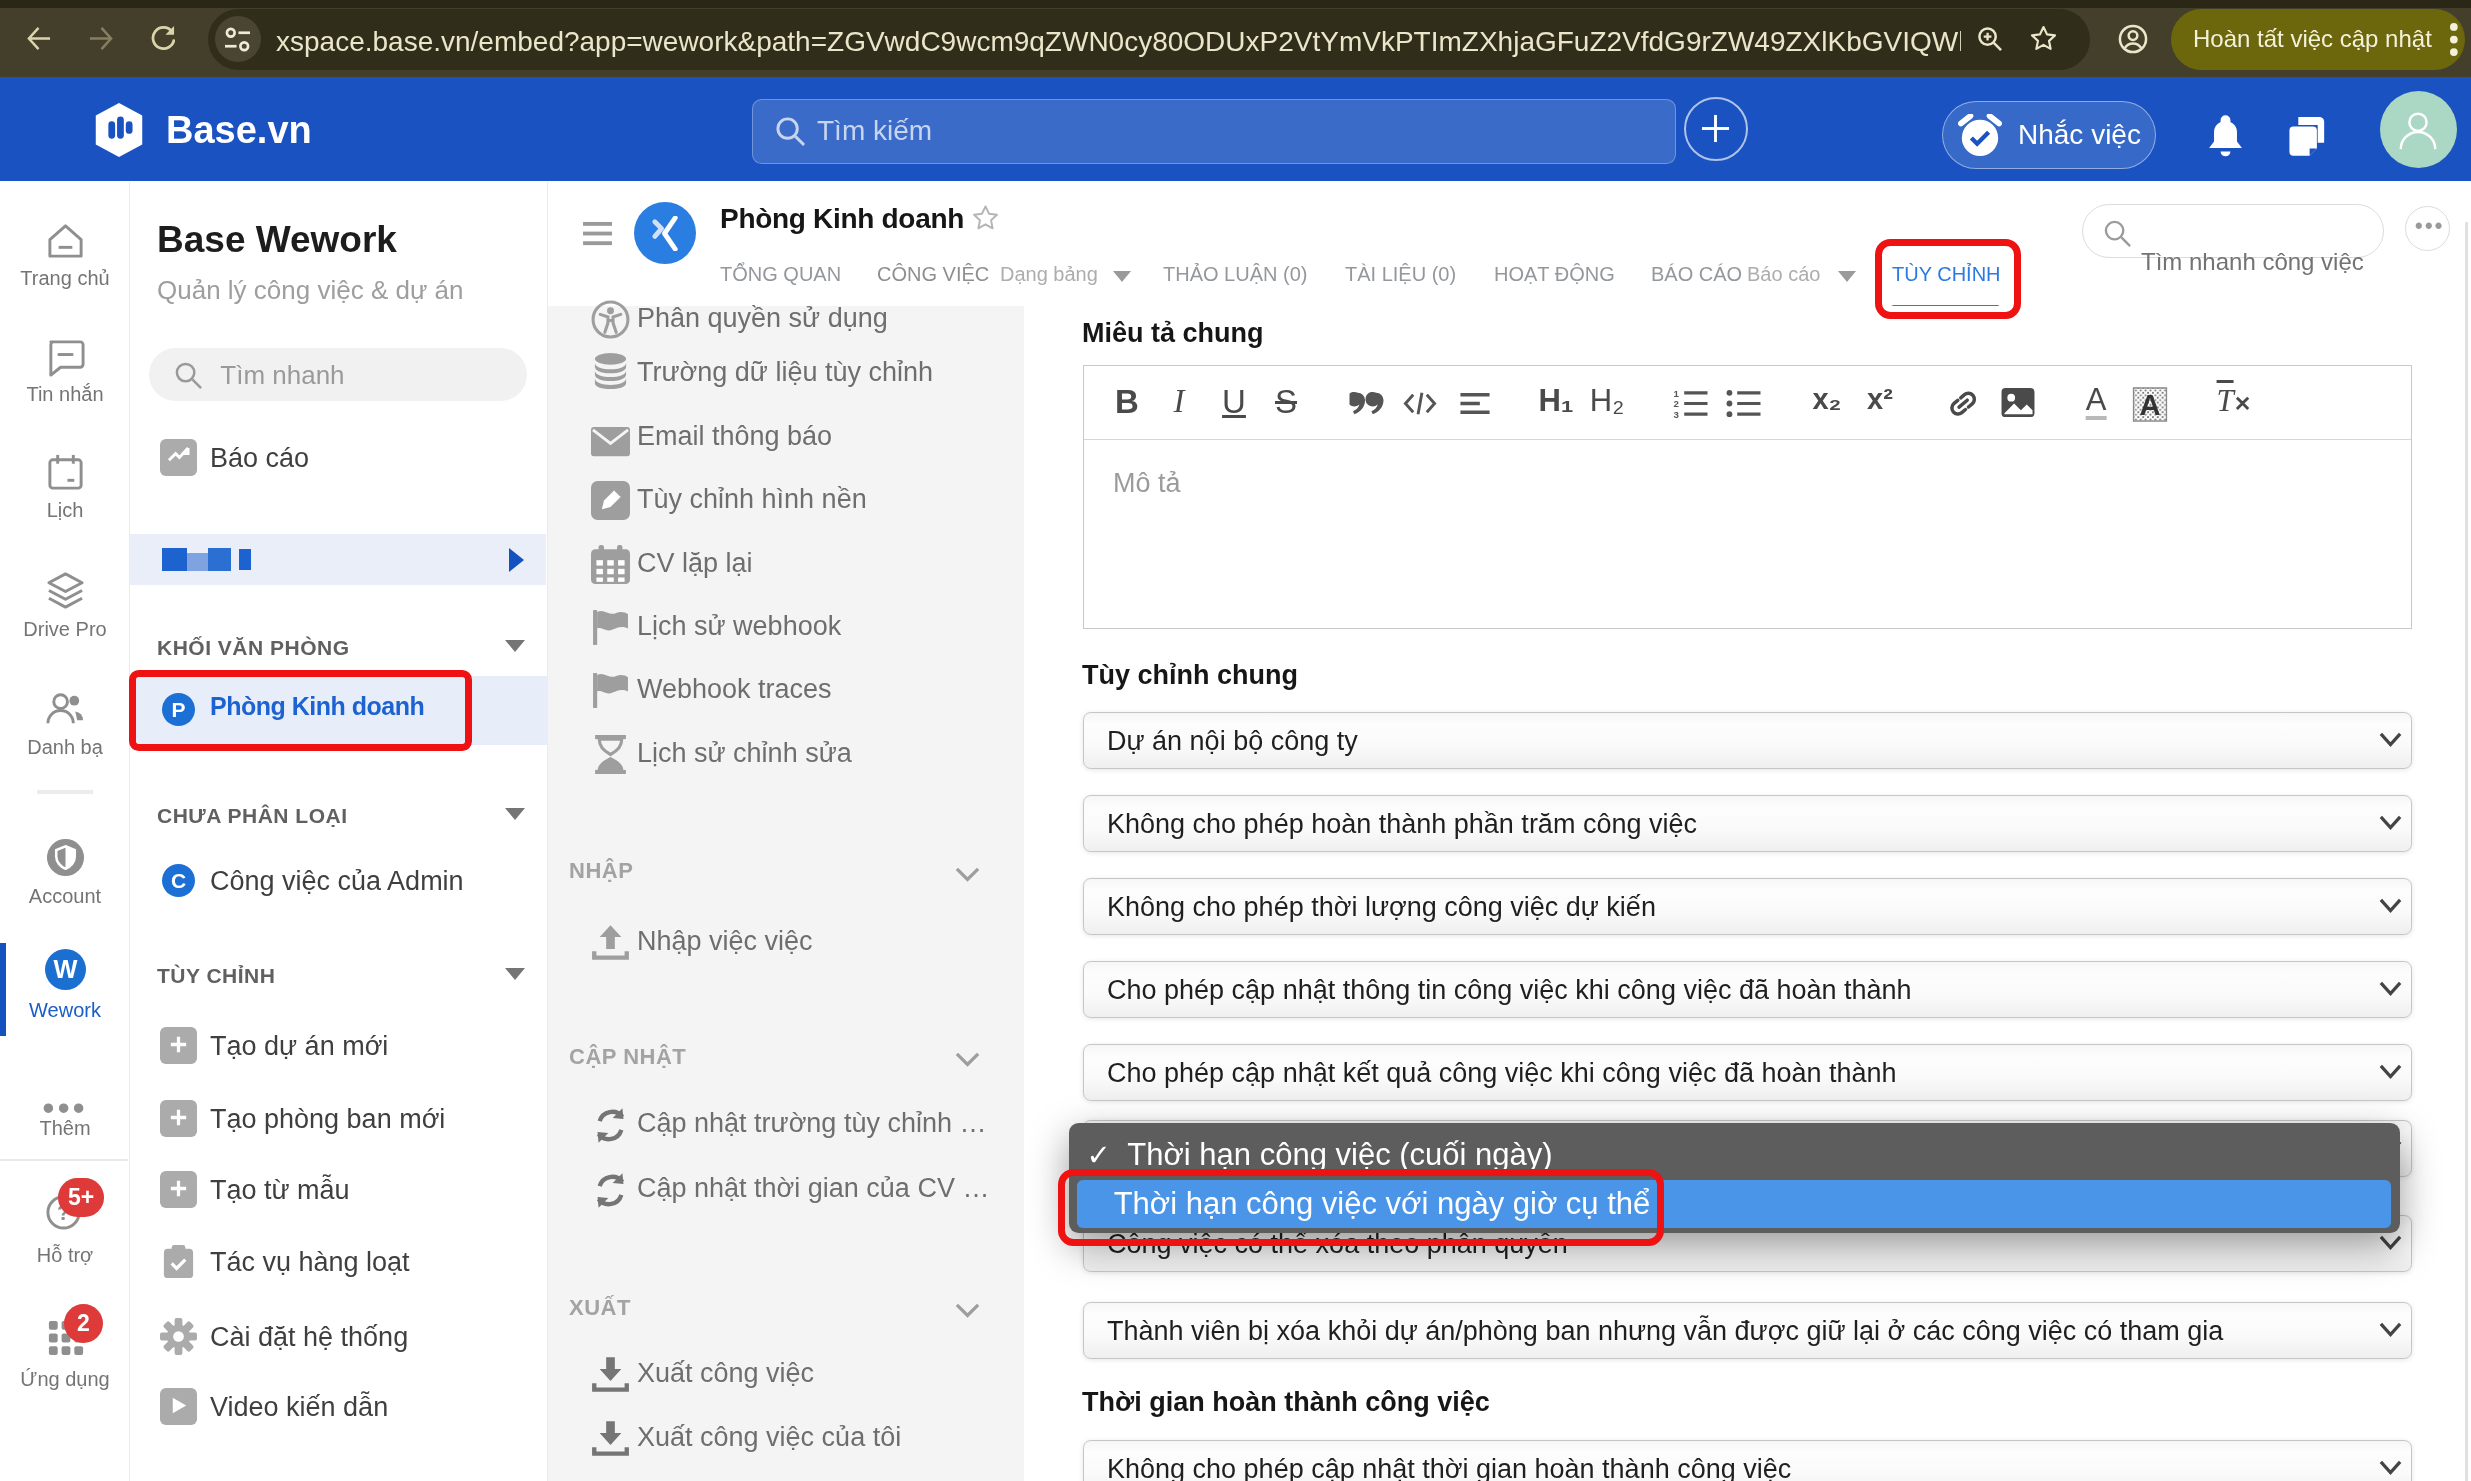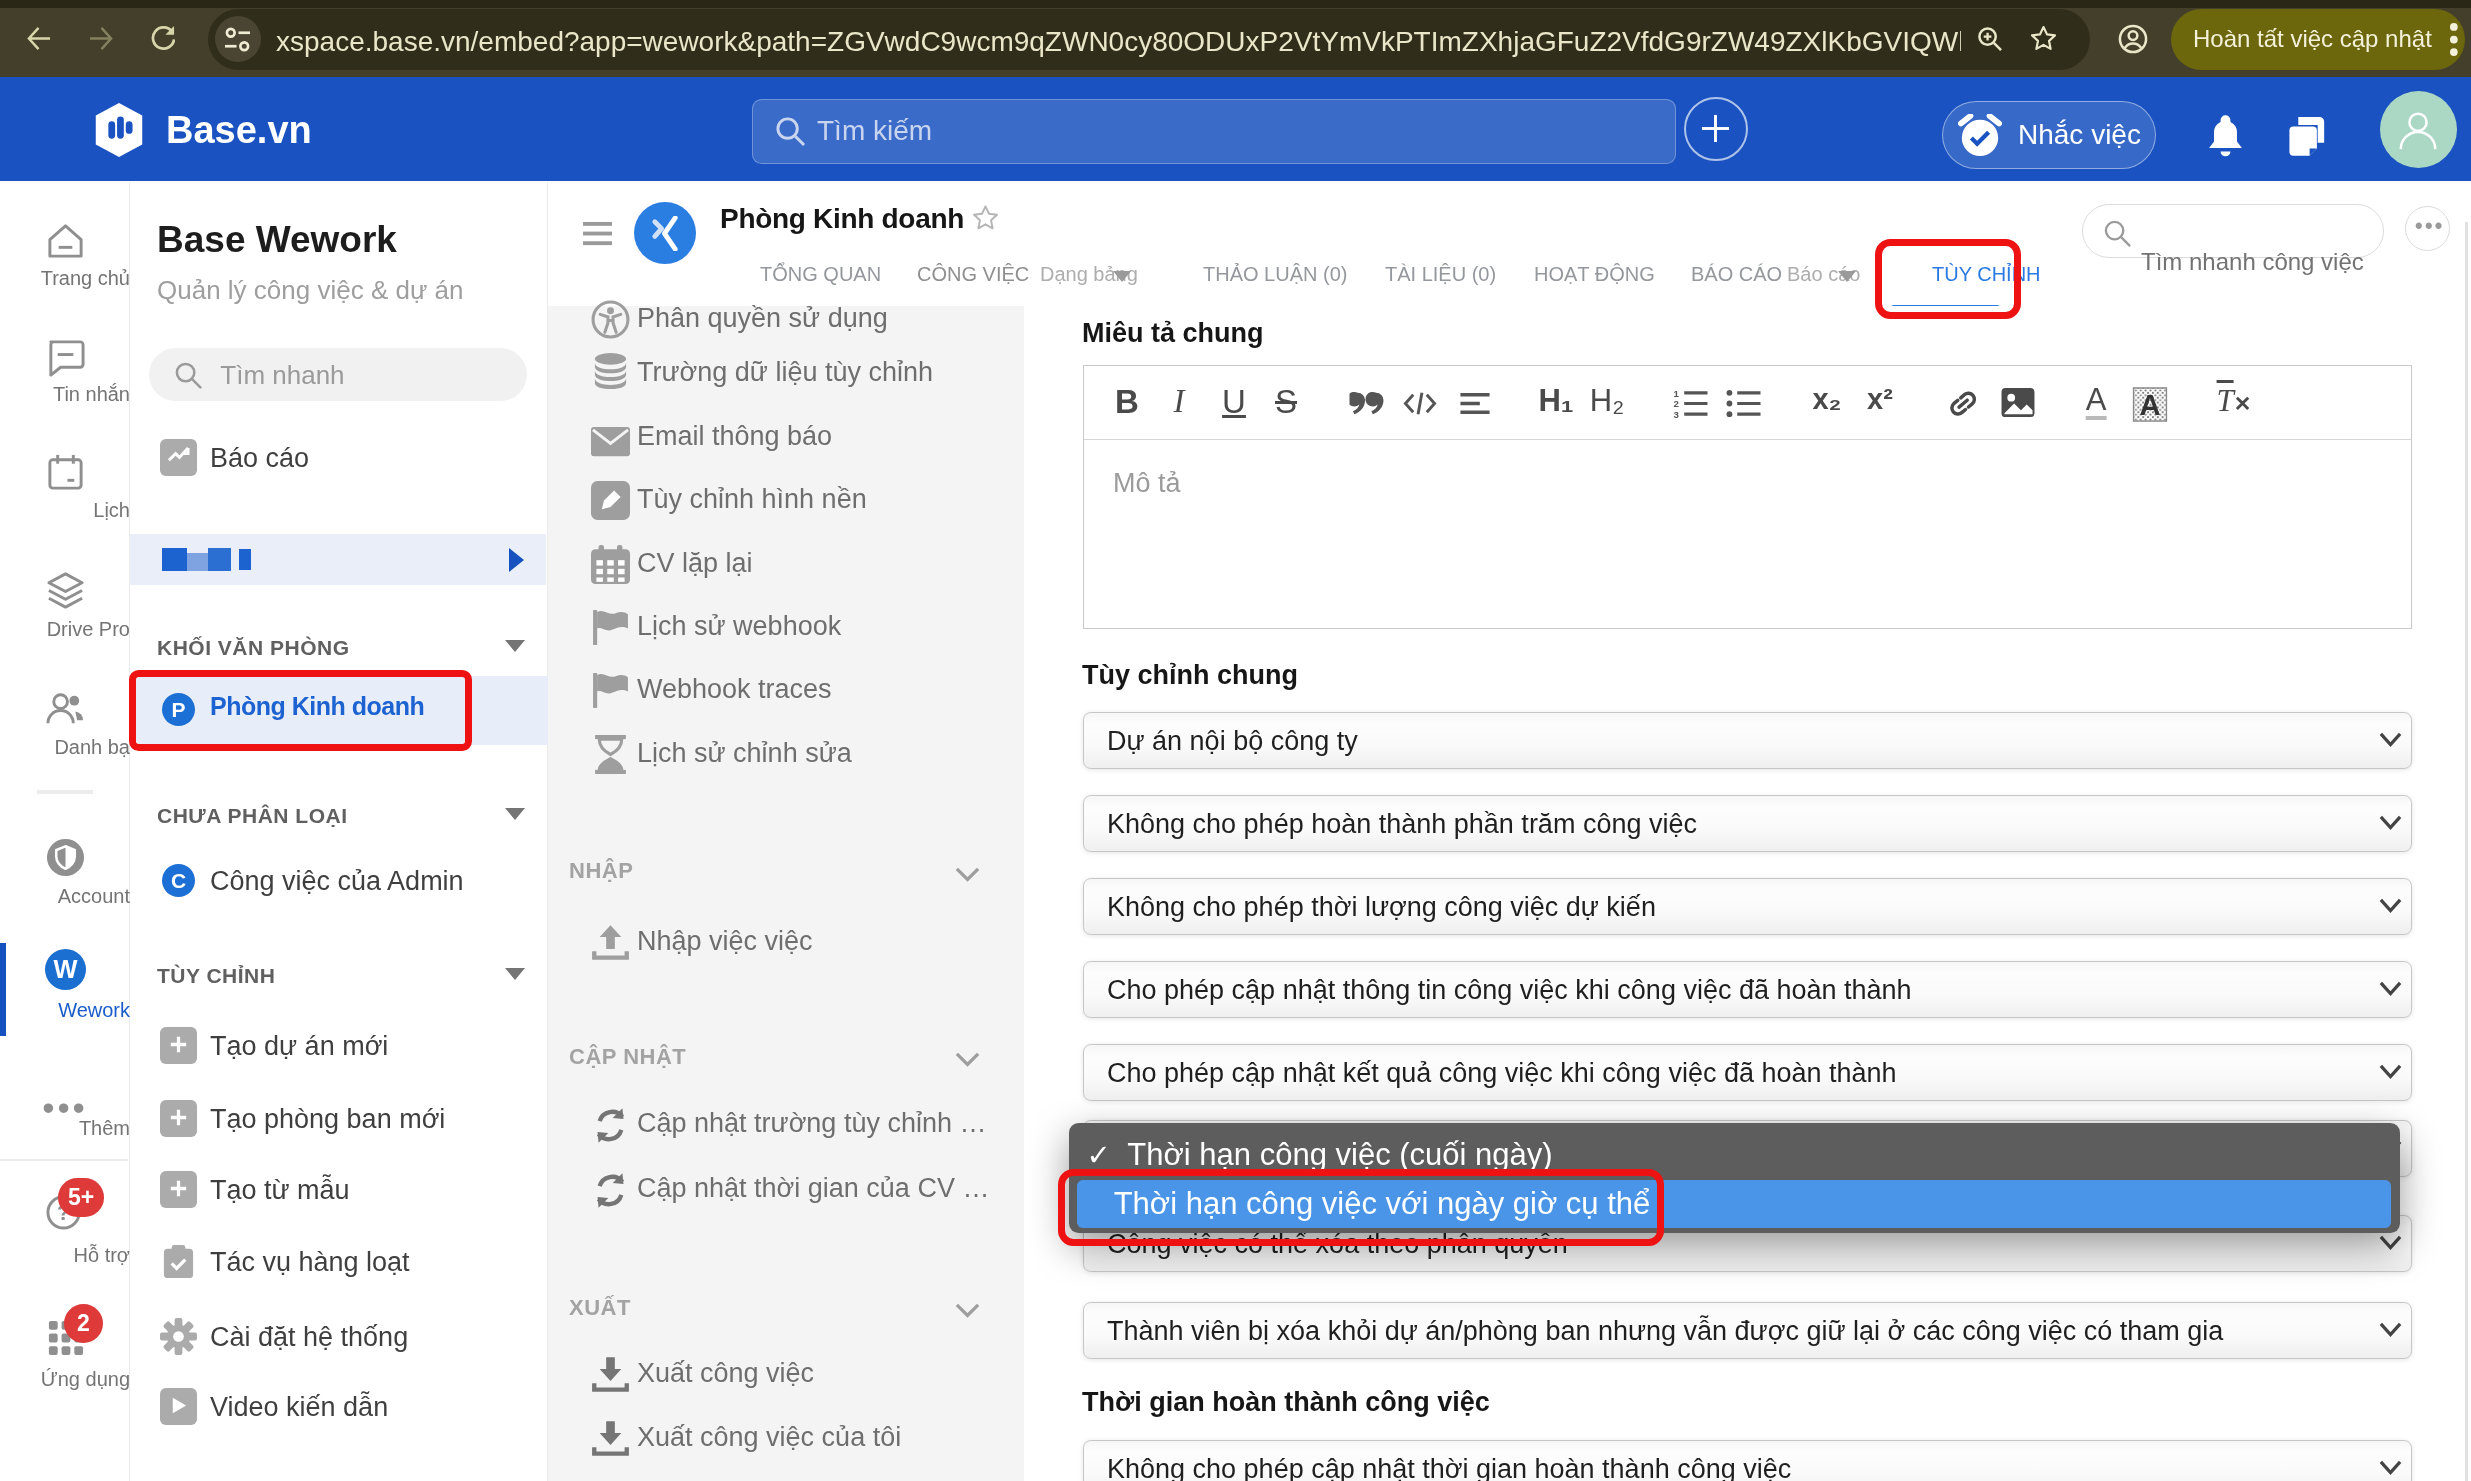--- a/index.html
+++ b/index.html
@@ -25,42 +25,42 @@
 #hsearch span { position:absolute; left:64px; top:15.4px; font-size:28px; color:#c9d4ef; }
 #pluscirc { position:absolute; left:1684px; top:20px; width:64px; height:64px; border-radius:50%;
   border:2.9px solid rgba(255,255,255,.65); color:#fff; }
 #remindpill { position:absolute; left:1942px; top:24px; width:214px; height:68px; border-radius:35px;
   background:rgba(255,255,255,.13); border:1.9px solid rgba(255,255,255,.45); }
 #remindpill .txt { position:absolute; left:75px; top:17.4px; font-size:28px; color:#fff; white-space:nowrap; }
 #avatar { position:absolute; left:2380px; top:13.5px; width:77px; height:77px; border-radius:50%; background:#abd8c4; }
 
 
 #rail { position:absolute; left:0; top:182px; width:130px; height:1300px; background:#fff; border-right:1.9px solid #ebebeb; }
-.rlabel { position:absolute; width:130px; text-align:right; font-size:20px; color:#747474; }
+.rlabel { position:absolute; width:130px; text-align:center; font-size:20px; color:#747474; }
 .rico { position:absolute; left:45px; width:41px; height:41px; }
 #wwbar { position:absolute; left:0px; top:761px; width:5.8px; height:93px; background:#1552c0; }
 
 
 #side2 { position:absolute; left:130px; top:182px; width:418px; height:1300px; background:#fff; border-right:1.9px solid #ebebeb; }
 .s2 { position:absolute; }
 #s2search { position:absolute; left:19.3px; top:166px; width:378px; height:53px; border-radius:27px; background:#f1f1f1; }
 #s2search span { position:absolute; left:71px; top:11.6px; font-size:26px; color:#9a9a9a; }
 .srow { position:absolute; left:0; width:416px; height:51px; }
 .sico { position:absolute; left:30px; top:7.7px; width:37px; height:37px; border-radius:5.8px; background:#ababab; }
 .scirc { position:absolute; left:32px; top:9.7px; width:33px; height:33px; border-radius:50%; background:#1c6fd4;
   color:#fff; font-size:21px; font-weight:bold; text-align:center; line-height:33px; }
 .stext { position:absolute; left:80px; top:11.6px; font-size:27px; color:#3f3f3f; white-space:nowrap; }
 .shead { position:absolute; left:27px; font-size:21px; color:#606060; font-weight:bold; letter-spacing:0.5px; }
 .scaret { position:absolute; left:375px; width:0; height:0; border-left:10.6px solid transparent;
   border-right:10.6px solid transparent; border-top:12.6px solid #757575; }
 
 
 #pagehead { position:absolute; left:548px; top:182px; width:1923px; height:125px; background:#fff; border-bottom:1.9px solid #e2e2e2; }
 #ptitle { position:absolute; left:172px; top:21px; font-size:28px; font-weight:bold; color:#161616; letter-spacing:-0.3px; }
-.tab { position:absolute; top:81px; font-size:20px; color:#94979c; white-space:nowrap;margin-left:40px; }
+.tab { position:absolute; top:81px; font-size:20px; color:#94979c; white-space:nowrap; }
 #tabactive { color:#2a7ae2; }
 #tabline { position:absolute; left:1343px; top:123px; width:109px; height:5.8px; background:#2a7ae2; border-radius:2.9px; }
 #psearch { position:absolute; left:1534px; top:22px; width:302px; height:54px; border-radius:28px;
   border:1.9px solid #dcdcdc; background:#fff; }
 #psearch span { position:absolute; left:58px; top:13.5px; font-size:24px; color:#737373; white-space:nowrap;margin-top:29px; }
 #pdots { position:absolute; left:1857px; top:24px; width:45px; height:45px; border-radius:50%; border:1.9px solid #dcdcdc; }
 
 
 #settings { position:absolute; left:548px; top:306px; width:476px; height:1175px; background:#f4f4f4; }
 .mitem { position:absolute; left:0; width:476px; height:58px; }

